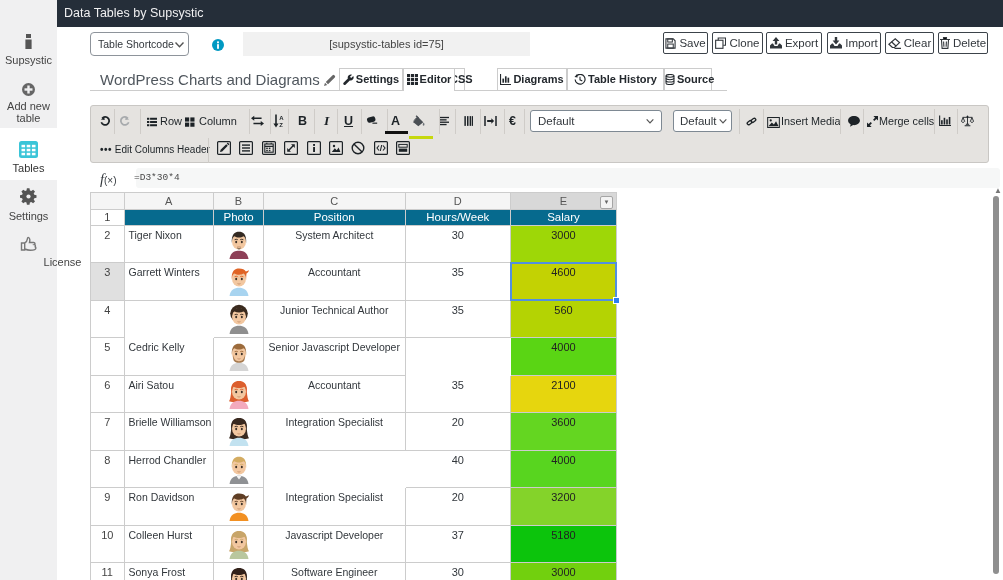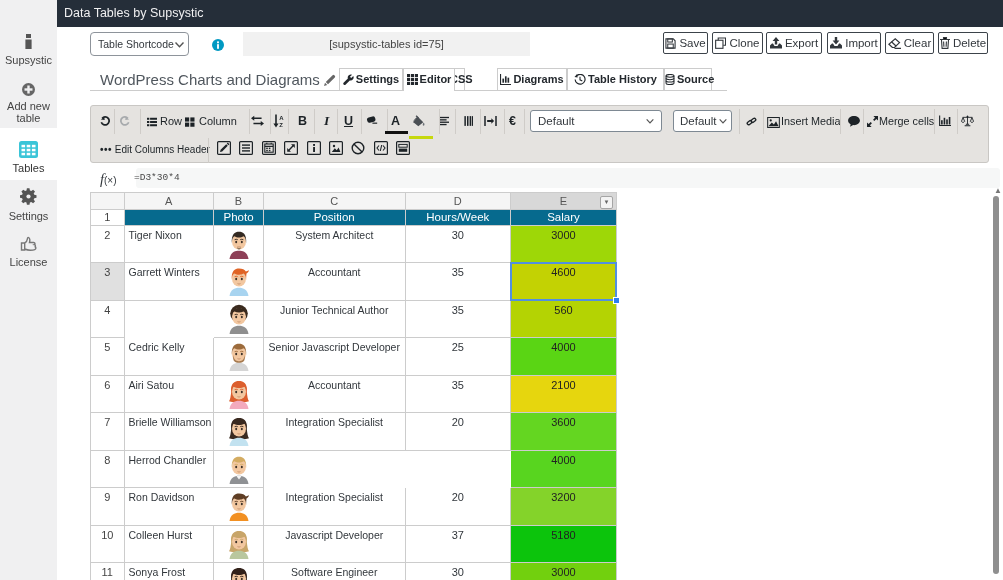--- a/index.html
+++ b/index.html
@@ -53,21 +53,21 @@
         <path fill="#555" d="M8.5 5.2a3.3 3.3 0 1 0 0 6.6 3.3 3.3 0 0 0 0-6.6zm8 4.6v-2.6l-2.2-.4a6 6 0 0 0-.6-1.4l1.3-1.8-1.9-1.9-1.8 1.3c-.4-.2-.9-.4-1.4-.6L9.5.2H6.9l-.4 2.2c-.5.2-1 .4-1.4.6L3.3 1.7 1.4 3.6l1.3 1.8c-.2.4-.4.9-.6 1.4l-2.2.4v2.6l2.2.4c.2.5.4 1 .6 1.4l-1.3 1.8 1.9 1.9 1.8-1.3c.4.2.9.4 1.4.6l.4 2.2h2.6l.4-2.2c.5-.2 1-.4 1.4-.6l1.8 1.3 1.9-1.9-1.3-1.8c.2-.4.4-.9.6-1.4l2.2-.4z"></path>
         <circle cx="8.5" cy="8.5" r="2.1" fill="#f0f0f1"></circle>
       </svg>
     </div>
 <div class="abs ctr" style="left:0;top:210px;width:57px;font-size:11px;color:#444;">Settings</div>
 <div class="abs" style="left:20px;top:235px;">
       <svg width="18" height="17" viewBox="0 0 18 17">
         <path fill="none" stroke="#777" stroke-width="1.4" d="M1.5 8 h3.2 v7 h-3.2 z M4.7 14 c2 .9 3.5 1.2 5.6 1.2 2.6 0 5.6-.8 5.6-2.2 0-.7-.5-1.1-1.2-1.2.8-.3 1.2-1.9-.4-2.2 1-.5 1-2-.7-2.1 l-4.1 0 c.6-2.1.4-4.6-.9-4.9-1-.2-1.1.5-1.2 1.2-.2 1.5-1.1 3.4-2.7 4.2"></path>
       </svg>
     </div>
-<div class="abs ctr" style="left:0;top:256px;width:57px;font-size:11px;color:#444;">License</div>
+<div class="abs ctr" style="left:0;top:256px;width:57px;font-size:11px;color:#444;padding-left:34px;">License</div>
 
 <div class="abs" style="left:57px;top:0;width:946px;height:27px;background:#252e39;"></div>
 <div class="abs" style="left:64px;top:0;height:27px;line-height:27px;color:#f0f0f1;font-size:12.5px;">Data Tables by Supsystic</div>
 
 <div class="abs" style="left:90px;top:32px;width:99px;height:24px;border:1px solid #8e949b;border-radius:4px;box-sizing:border-box;background:#fff;">
 <span style="position:absolute;left:7px;top:0;line-height:22px;font-size:10.5px;color:#32373c;white-space:nowrap;">Table Shortcode</span>
 <svg style="position:absolute;right:4px;top:9px;" width="9" height="6" viewBox="0 0 9 6">
         <path d="M0.5 0.5 L4.5 4.8 L8.5 0.5" fill="none" stroke="#555" stroke-width="1.4"></path>
       </svg>
 </div>
@@ -497,21 +497,20 @@
           <ellipse cx="13.8" cy="13" rx="1" ry="1.2" fill="#3c3028"></ellipse>
           <path d="M6.6 10.7 Q8.2 9.8 9.8 10.7" stroke="#9c6b3c" stroke-width="0.9" fill="none"></path>
           <path d="M12.2 10.7 Q13.8 9.8 15.4 10.7" stroke="#9c6b3c" stroke-width="0.9" fill="none"></path>
           <path d="M9.5 17.6 Q11 18.6 12.5 17.6" stroke="#c08a66" stroke-width="0.8" fill="none"></path>
           <path d="M3.9 14.5 C3 5.2 7 2.8 11 2.8 C15 2.8 19 5.2 18.1 14.5 C17.9 9.8 17.2 8.2 15.6 7.2 C13 8.9 9 8.9 6.4 7.2 C4.8 8.2 4.1 9.8 3.9 14.5 Z" fill="#9c6b3c"></path>
           <path d="M5.2 13.5 C5.5 17.7 7.4 20.2 11 20.2 C14.6 20.2 16.5 17.7 16.8 13.5 C17 17.2 16.9 19 15.7 20.2 C13.6 22.3 8.4 22.3 6.3 20.2 C5.1 19 5 17.2 5.2 13.5 Z" fill="#9c6b3c" opacity="0.9"></path>
         </svg>
       </div>
     </div>
 <div class="cell ctr" style="left:264px;top:338.0px;width:141.5px;height:37.5px;padding-top:3px;">Senior Javascript Developer</div>
-<div class="cell ctr" style="left:405.5px;top:338.0px;width:105.5px;height:37.5px;font-size:11px;padding-top:3px;">25</div>
 <div class="cell ctr" style="left:511px;top:338.0px;width:106px;height:37.5px;font-size:11px;padding-top:3px;background:#5ad514;color:#222;">4000</div>
 <div class="cell ctr" style="left:91px;top:375.5px;width:33.5px;height:37.5px;line-height:16px;padding-top:1px;font-size:11px;color:#444;">6</div>
 <div class="cell " style="left:124.5px;top:375.5px;width:89.5px;height:37.5px;padding:3px 0 0 4px;">Airi Satou</div>
 <div class="cell " style="left:214px;top:375.5px;width:50px;height:37.5px;">
       <div style="position:absolute;left:14px;top:3px;">
         <svg width="22" height="30" viewBox="0 0 22 30">
           <path d="M3.2 13 C2.2 4.5 6.6 2 11 2 C15.4 2 19.8 4.5 18.8 13 C19.3 17.5 19.8 20.5 21 22.3 C16.5 24 5.5 24 1 22.3 C2.2 20.5 2.7 17.5 3.2 13 Z" fill="#dc5f2e"></path>
           <path d="M1.5 30 C2.5 23.6 6.5 21.8 11 21.8 C15.5 21.8 19.5 23.6 20.5 30 Z" fill="#f3aabd"></path>
           <ellipse cx="11" cy="12.4" rx="7" ry="8.1" fill="#f2c7a0"></ellipse>
           <ellipse cx="8.2" cy="13" rx="1" ry="1.2" fill="#3c3028"></ellipse>
@@ -556,20 +555,21 @@
           <ellipse cx="11" cy="12.4" rx="7" ry="8.1" fill="#f2c7a0"></ellipse>
           <ellipse cx="8.2" cy="13" rx="1" ry="1.2" fill="#3c3028"></ellipse>
           <ellipse cx="13.8" cy="13" rx="1" ry="1.2" fill="#3c3028"></ellipse>
           <path d="M6.6 10.7 Q8.2 9.8 9.8 10.7" stroke="#d4ac62" stroke-width="0.9" fill="none"></path>
           <path d="M12.2 10.7 Q13.8 9.8 15.4 10.7" stroke="#d4ac62" stroke-width="0.9" fill="none"></path>
           <path d="M9.5 17.6 Q11 18.6 12.5 17.6" stroke="#c08a66" stroke-width="0.8" fill="none"></path>
           <path d="M3.9 14.5 C3 5.2 7 2.8 11 2.8 C15 2.8 19 5.2 18.1 14.5 C17.9 9.8 17.2 8.2 15.6 7.2 C13 8.9 9 8.9 6.4 7.2 C4.8 8.2 4.1 9.8 3.9 14.5 Z" fill="#d4ac62"></path>
         </svg>
       </div>
     </div>
+<div class="cell ctr" style="left:405.5px;top:450.5px;width:105.5px;height:37.5px;font-size:11px;padding-top:3px;">40</div>
 <div class="cell ctr" style="left:511px;top:450.5px;width:106px;height:37.5px;font-size:11px;padding-top:3px;background:#58d51f;color:#222;">4000</div>
 <div class="cell ctr" style="left:91px;top:488.0px;width:33.5px;height:37.5px;line-height:16px;padding-top:1px;font-size:11px;color:#444;">9</div>
 <div class="cell " style="left:124.5px;top:488.0px;width:96px;height:37.5px;padding:3px 0 0 4px;">Ron Davidson</div>
 <div class="cell " style="left:214px;top:488.0px;width:50px;height:37.5px;">
       <div style="position:absolute;left:14px;top:3px;">
         <svg width="22" height="30" viewBox="0 0 22 30">
           <path d="M1.5 30 C2.5 23.6 6.5 21.8 11 21.8 C15.5 21.8 19.5 23.6 20.5 30 Z" fill="#f29022"></path>
           <ellipse cx="11" cy="12.4" rx="7" ry="8.1" fill="#f2c7a0"></ellipse>
           <ellipse cx="8.2" cy="13" rx="1" ry="1.2" fill="#3c3028"></ellipse>
           <ellipse cx="13.8" cy="13" rx="1" ry="1.2" fill="#3c3028"></ellipse>

